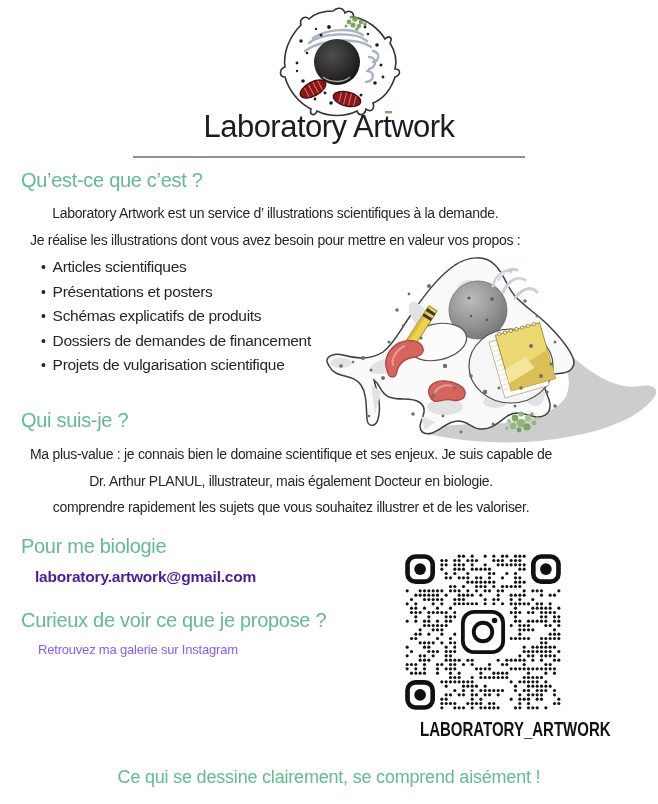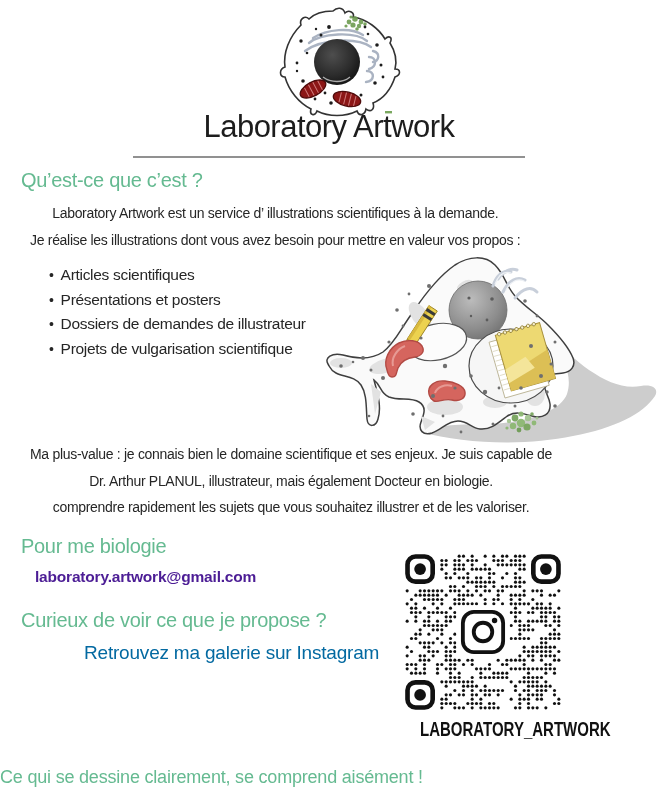--- a/index.html
+++ b/index.html
@@ -16,38 +16,38 @@
   .h-green{
     color:#65ba91;font-size:20px;letter-spacing:-0.3px;font-weight:400;
     white-space:nowrap;
     text-align:center;
   }
   .body-line{
     font-size:14px;letter-spacing:-0.3px;color:#262626;line-height:27px;
     white-space:nowrap;
     text-align:center;
   }
-  .bullets{left:33px;top:247px;margin:16px;padding:0;list-style:none;}
+  .bullets{left:33px;top:247px;margin:8px;padding:0;list-style:none;}
   .bullets li{
     font-size:15.5px;letter-spacing:-0.3px;color:#262626;line-height:24.6px;
     white-space:nowrap;
   }
   .bullets li::before{content:"•";margin-right:7px;font-size:14px;color:#262626;}
   .email{
     left:35px;top:568px;font-size:15.5px;font-weight:700;color:#4c1d95;
     letter-spacing:-0.2px;white-space:nowrap;
   }
-  .gallery-line{left:38px;top:642px;font-size:19px;letter-spacing:-0.2px;color:#0369a1;white-space:nowrap;margin-left:46px;}
+  .gallery-line{left:38px;top:642px;font-size:13px;letter-spacing:-0.2px;color:#8b5cf6;white-space:nowrap;}
   .qr-caption{
     left:398px;top:718px;width:176px;text-align:center;
     font-size:20px;font-weight:700;color:#111;letter-spacing:0px;
     transform:scaleX(0.75);transform-origin:50% 50%;white-space:nowrap;
   }
   .tagline{
-    left:0;top:767px;width:658px;
+    left:0;top:767px;width:658px;text-align:center;
     font-size:18px;letter-spacing:-0.2px;color:#65ba91;
   }
 </style>
 </head>
 <body>
 
 <div id="page">
 
   <svg class="abs" style="left:271px;top:5px" width="140" height="112" viewBox="0 0 140 112">
     <defs>
@@ -129,21 +129,22 @@
   <div class="abs divider"></div>
 
   <div class="abs h-green" style="left:21px;top:169px">Qu’est-ce que c’est ?</div>
   <div class="abs" style="left:30px;top:200px">
     <div class="body-line">Laboratory Artwork est un service d’ illustrations scientifiques à la demande.</div>
     <div class="body-line">Je réalise les illustrations dont vous avez besoin pour mettre en valeur vos propos :</div>
   </div>
   <ul class="abs bullets">
     <li>Articles scientifiques</li>
     <li>Présentations et posters</li>
-    <li>Dossiers de demandes de illustrateur</li>
+    <li>Schémas explicatifs de produits</li>
+    <li>Dossiers de demandes de financement</li>
     <li>Projets de vulgarisation scientifique</li>
   </ul>
 
   <svg class="abs" style="left:325px;top:246px" width="333" height="202" viewBox="0 0 333 202">
     <defs>
       <radialGradient id="amNuc" cx="38%" cy="32%" r="78%">
         <stop offset="0%" stop-color="#bcbcbc"></stop>
         <stop offset="65%" stop-color="#8d8d8d"></stop>
         <stop offset="100%" stop-color="#6e6e6e"></stop>
       </radialGradient>
@@ -277,20 +278,21 @@
         <circle cx="190" cy="160" r="1.5"></circle>
         <circle cx="230" cy="160" r="1.8"></circle>
       <circle cx="78" cy="80" r="1.4"></circle>
         <circle cx="64" cy="96" r="1.6"></circle>
         <circle cx="44" cy="170" r="1.3"></circle>
       <circle cx="136" cy="186" r="1.4"></circle>
         <circle cx="168" cy="178" r="1.5"></circle>
     </g>
   </svg>
 
+  <div class="abs h-green" style="left:21px;top:409px">Qui suis-je ?</div>
   <div class="abs" style="left:30px;top:441px">
     <div class="body-line" style="line-height:26.5px">Ma plus-value : je connais bien le domaine scientifique et ses enjeux. Je suis capable de</div>
     <div class="body-line" style="line-height:26.5px">Dr. Arthur PLANUL, illustrateur, mais également Docteur en biologie.</div>
     <div class="body-line" style="line-height:26.5px">comprendre rapidement les sujets que vous souhaitez illustrer et de les valoriser.</div>
   </div>
 
   <div class="abs h-green" style="left:21px;top:535px">Pour me biologie</div>
   <div class="abs email">laboratory.artwork@gmail.com</div>
 
   <div class="abs h-green" style="left:21px;top:609px">Curieux de voir ce que je propose ?</div>

